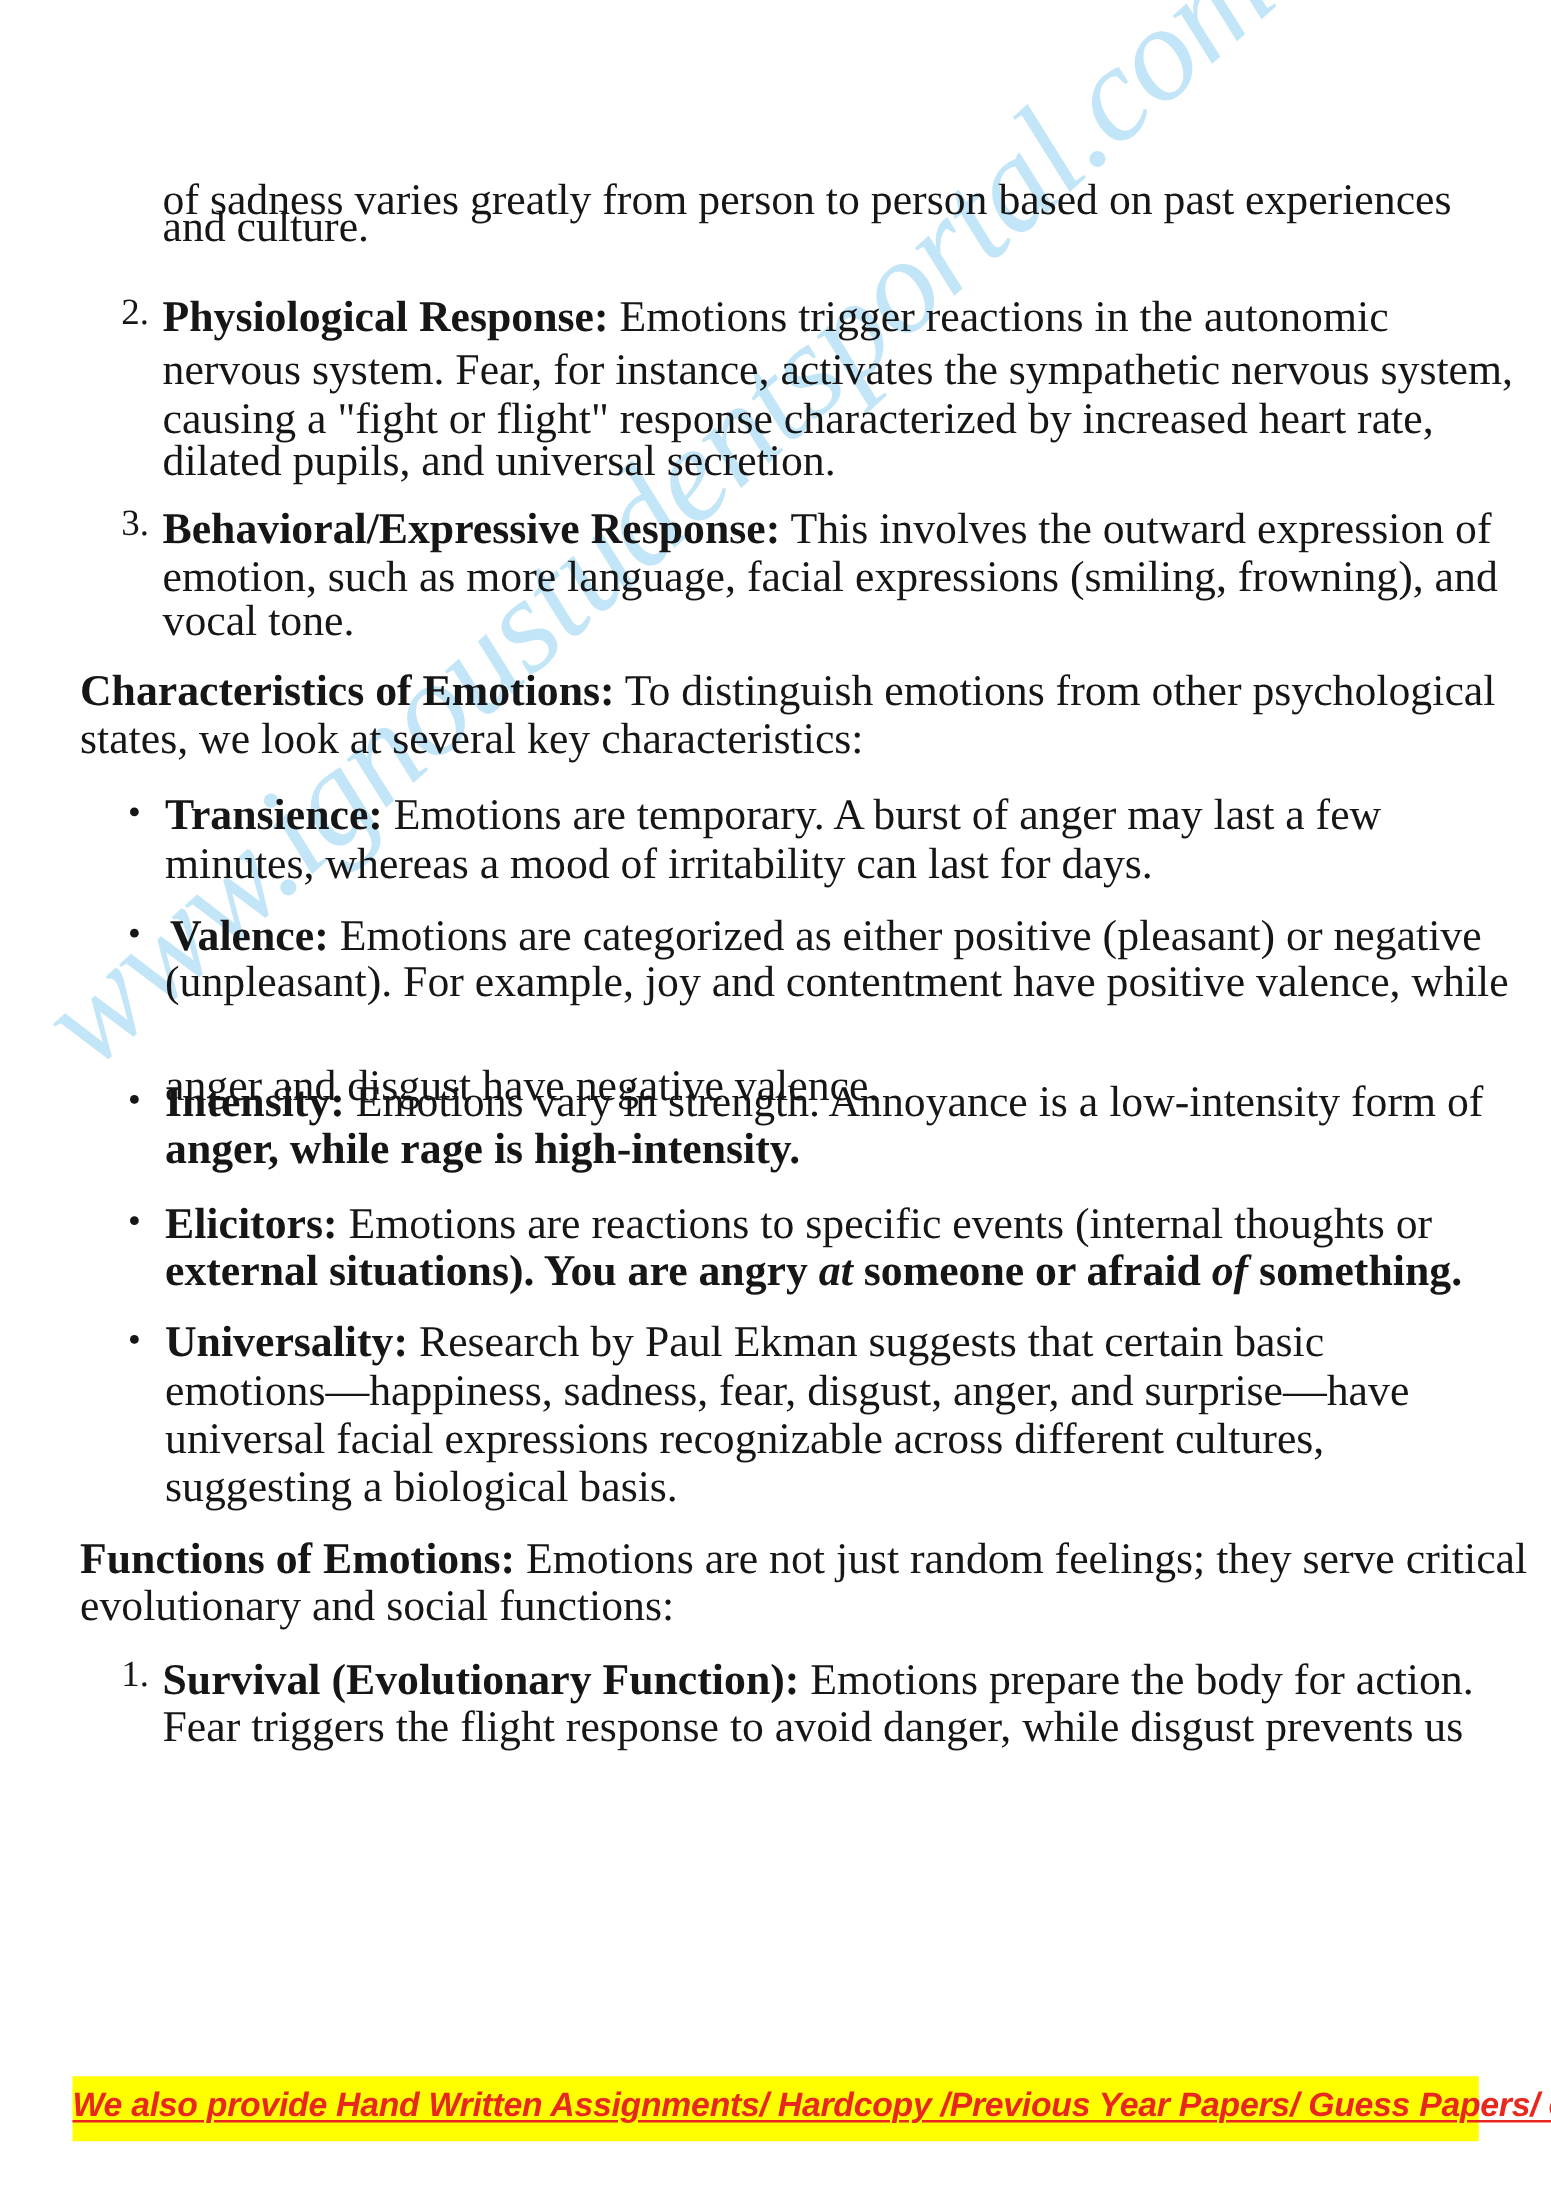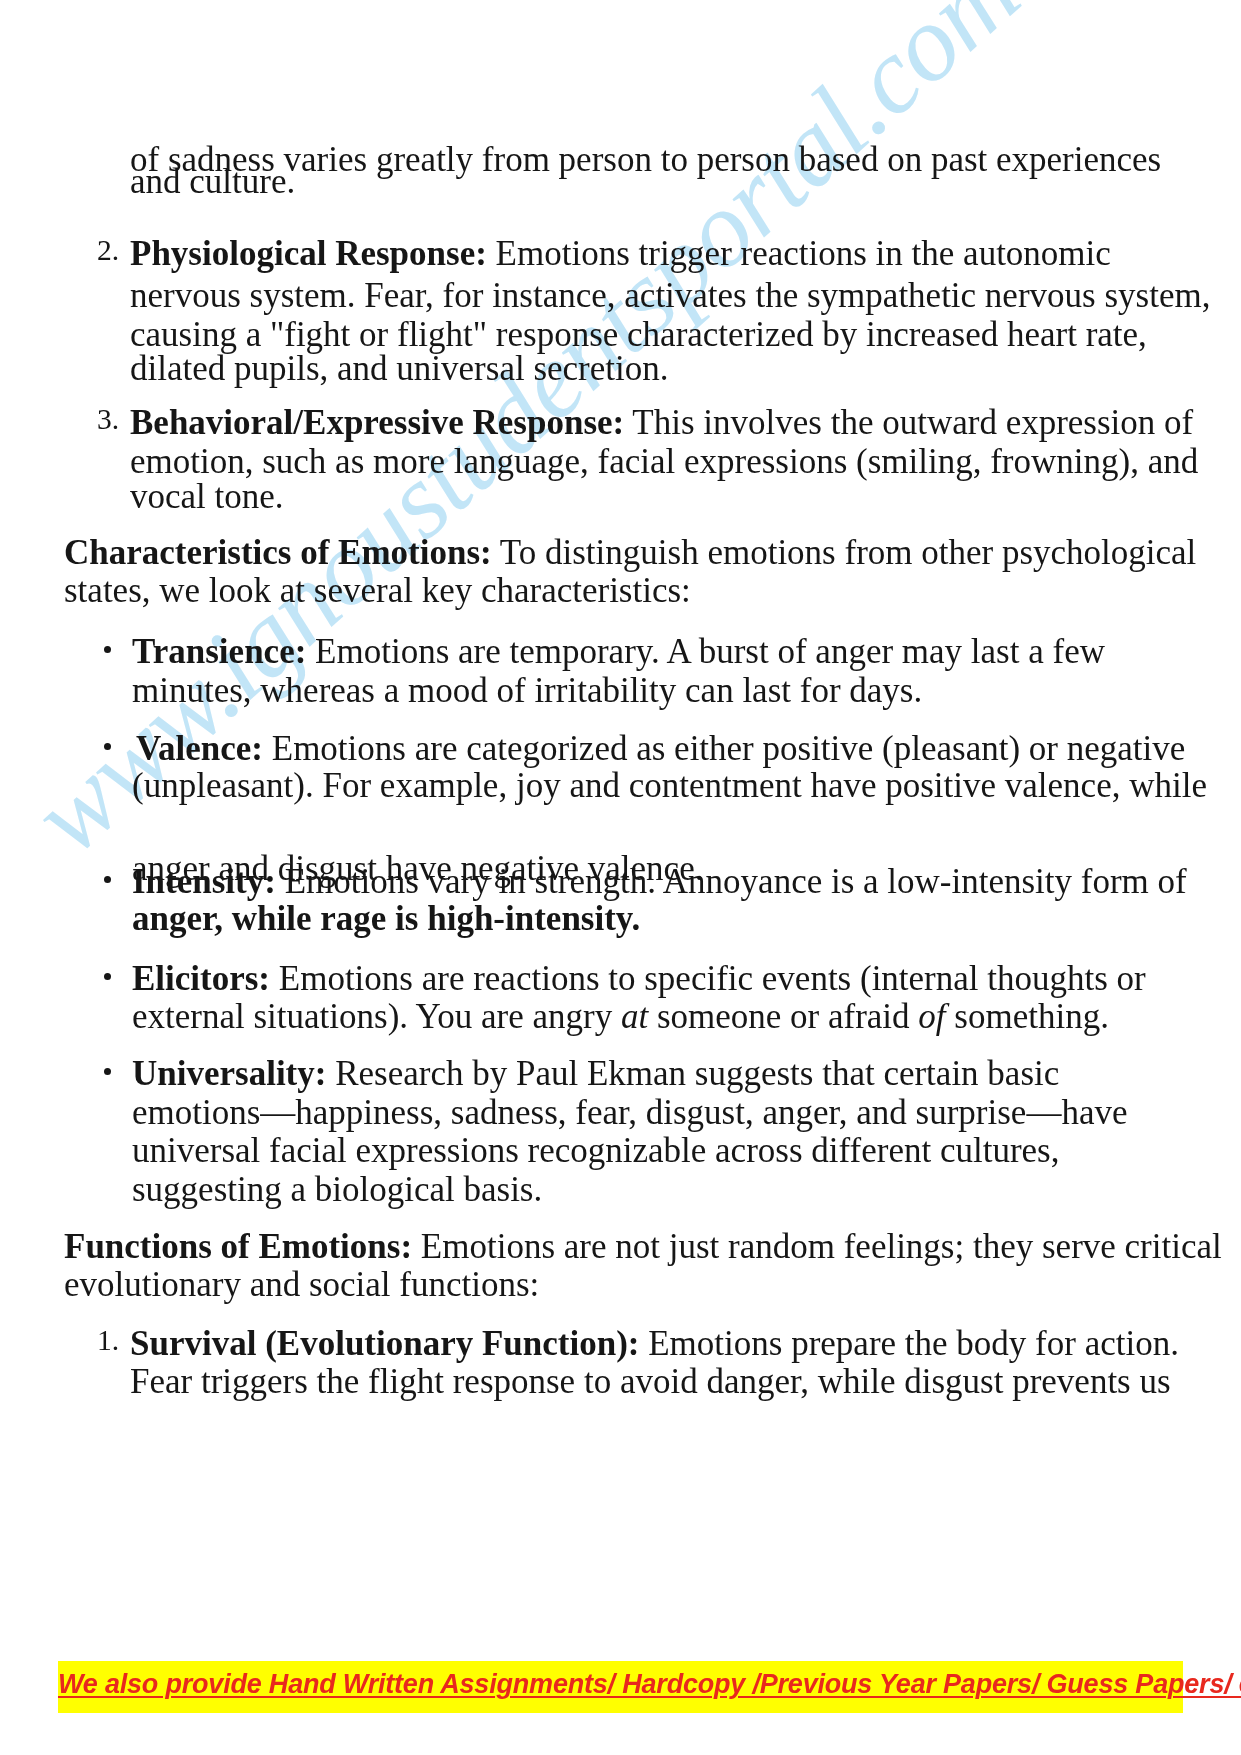--- a/index.html
+++ b/index.html
@@ -151,21 +151,21 @@
     <div class="tx" style="left:136px; top:731px;"><b>Valence:</b><span> Emotions are categorized as either positive (pleasant) or negative</span></div>
     <div class="tx" style="left:132px; top:768px;">(unpleasant). For example, joy and contentment have positive valence, while</div>
     <div class="tx" style="left:132px; top:807px;margin-top:44px;">anger and disgust have negative valence.</div>
 
     <div class="bullet-dot" style="left:104px; top:876px;"></div>
     <div class="tx" style="left:132px; top:864px;"><b>Intensity:</b><span> Emotions vary in strength. Annoyance is a low-intensity form of</span></div>
     <div class="tx" style="left:132px; top:901px;font-weight:bold;">anger, while rage is high-intensity.</div>
 
     <div class="bullet-dot" style="left:104px; top:973px;"></div>
     <div class="tx" style="left:132px; top:961px;"><b>Elicitors:</b><span> Emotions are reactions to specific events (internal thoughts or</span></div>
-    <div class="tx" style="left:132px; top:999px;"><span>external situations). You are angry </span><i>at</i><span> someone or afraid </span><i>of</i><span> something.</span></div>
+    <div class="tx" style="left:132px; top:999px;font-weight:bold;"><span>external situations). You are angry </span><i>at</i><span> someone or afraid </span><i>of</i><span> something.</span></div>
 
     <div class="bullet-dot" style="left:104px; top:1068px;"></div>
     <div class="tx" style="left:132px; top:1056px;"><b>Universality:</b><span> Research by Paul Ekman suggests that certain basic</span></div>
     <div class="tx" style="left:132px; top:1095px;">emotions—happiness, sadness, fear, disgust, anger, and surprise—have</div>
     <div class="tx" style="left:132px; top:1133px;">universal facial expressions recognizable across different cultures,</div>
     <div class="tx" style="left:132px; top:1172px;">suggesting a biological basis.</div>
 
     <div class="tx" style="left:64px; top:1229px;"><b>Functions of Emotions:</b><span> Emotions are not just random feelings; they serve critical</span></div>
     <div class="tx" style="left:64px; top:1267px;">evolutionary and social functions:</div>
 

